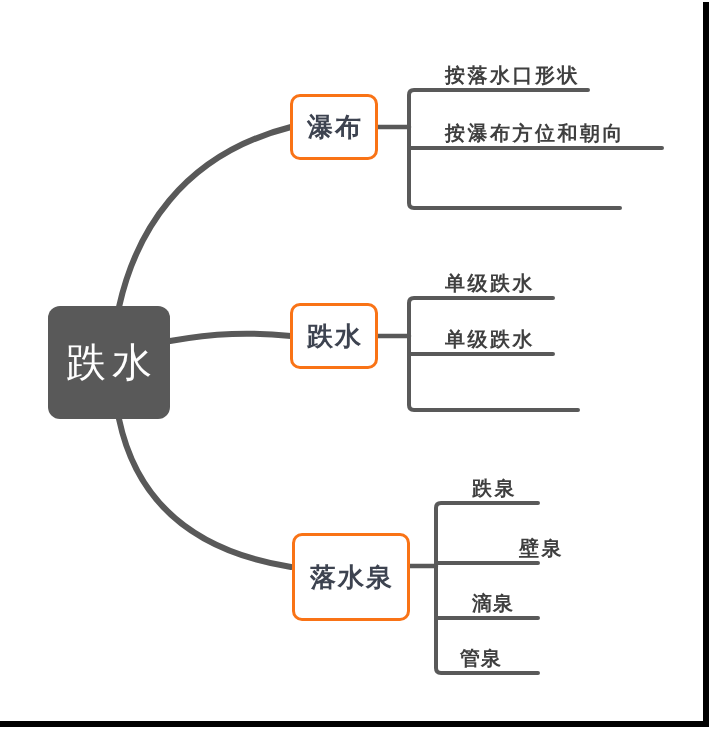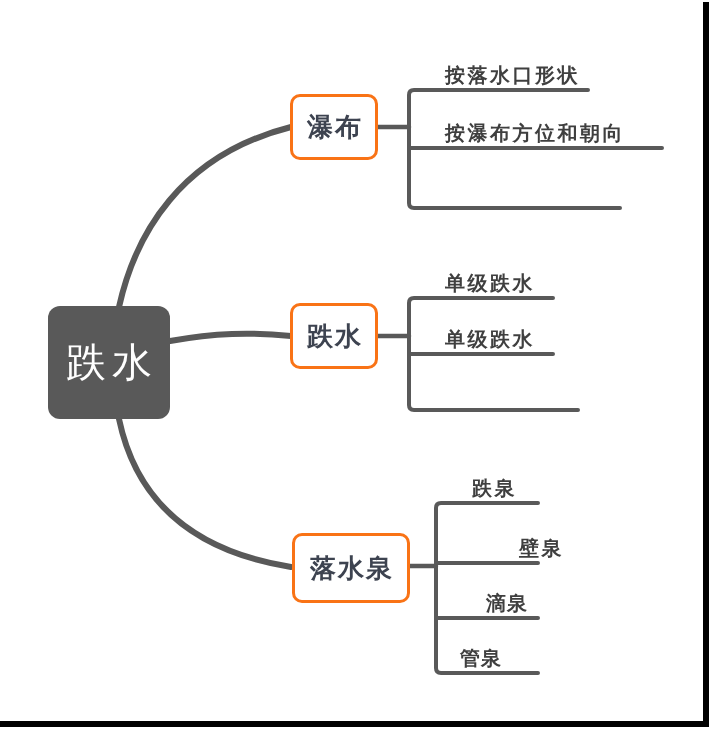--- a/index.html
+++ b/index.html
@@ -23,21 +23,21 @@
     box-sizing:border-box;
     padding-left:2px;
   }
   #root-node{
     background:#595959;border:none;border-radius:12px;
     color:#ffffff;font-size:40px;font-weight:400;
     letter-spacing:6px;padding-left:6px;
   }
   #node-waterfall{left:290px;top:94px;width:88px;height:66px;}
   #node-dropwater{left:290px;top:303px;width:88px;height:66px;}
-  #node-fallingspring{left:292px;top:533px;width:118px;height:70px;}
+  #node-fallingspring{left:292px;top:533px;width:118px;height:88px;}
   #root-node{left:48px;top:306px;width:122px;height:113px;}
   .child-label{
     position:absolute;z-index:2;
     font-size:20px;line-height:26px;
     color:#3f3f3f;font-weight:600;
     letter-spacing:2.5px;white-space:nowrap;
   }
   .alt-font{
     font-family:"Liberation Sans","DejaVu Sans",sans-serif;
     font-weight:700;letter-spacing:1px;
@@ -46,21 +46,21 @@
   #c-1-1{left:445px;top:62px;}
   #c-1-2{left:445px;top:120px;}
   #c-1-3{left:445px;top:180px;}
   
   #c-2-1{left:445px;top:270px;}
   #c-2-2{left:445px;top:326px;}
   #c-2-3{left:445px;top:382px;}
   
   #c-3-1{left:472px;top:475px;}
   #c-3-2{left:472px;top:535px;margin-left:47px;}
-  #c-3-3{left:472px;top:590px;margin-left:14px;}
+  #c-3-3{left:472px;top:590px;}
   #c-3-4{left:460px;top:645px;}
   .frame{position:absolute;background:#000000;z-index:3;}
   #frame-right{left:703px;top:2px;width:6px;height:725px;}
   #frame-bottom{left:0px;top:721px;width:709px;height:6px;}
 </style>
 </head>
 <body>
 
 <div id="canvas">
 

